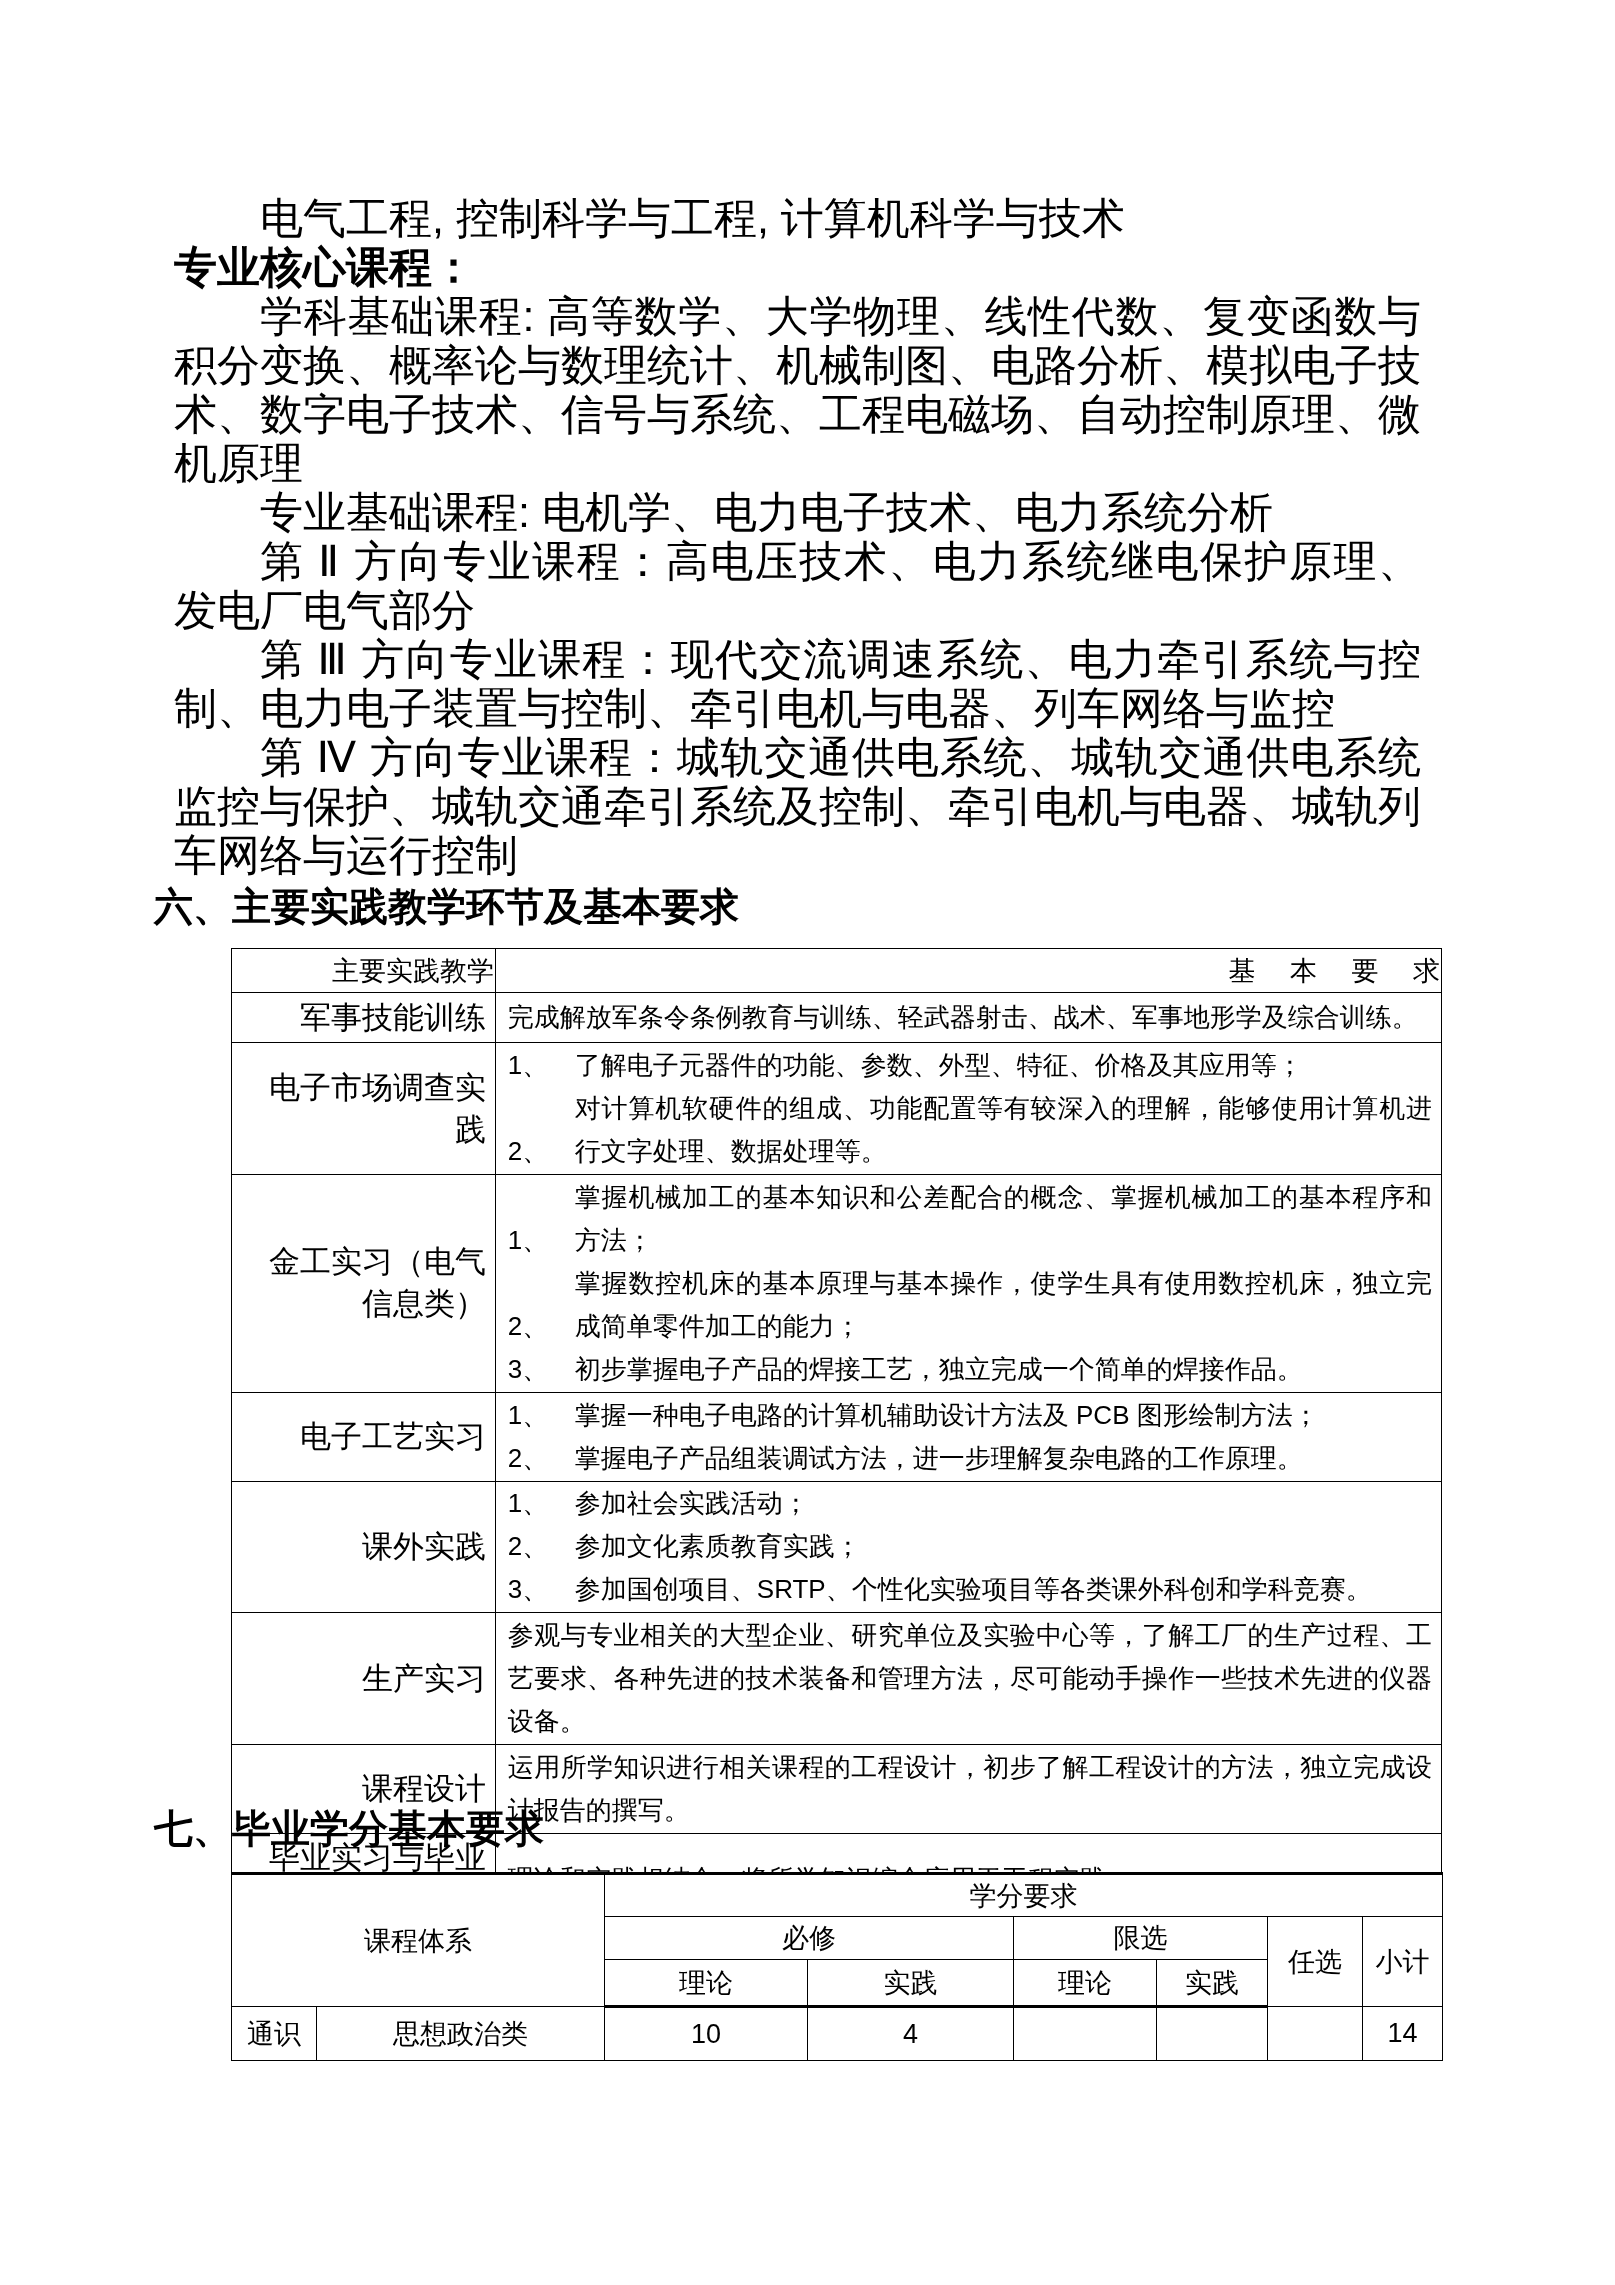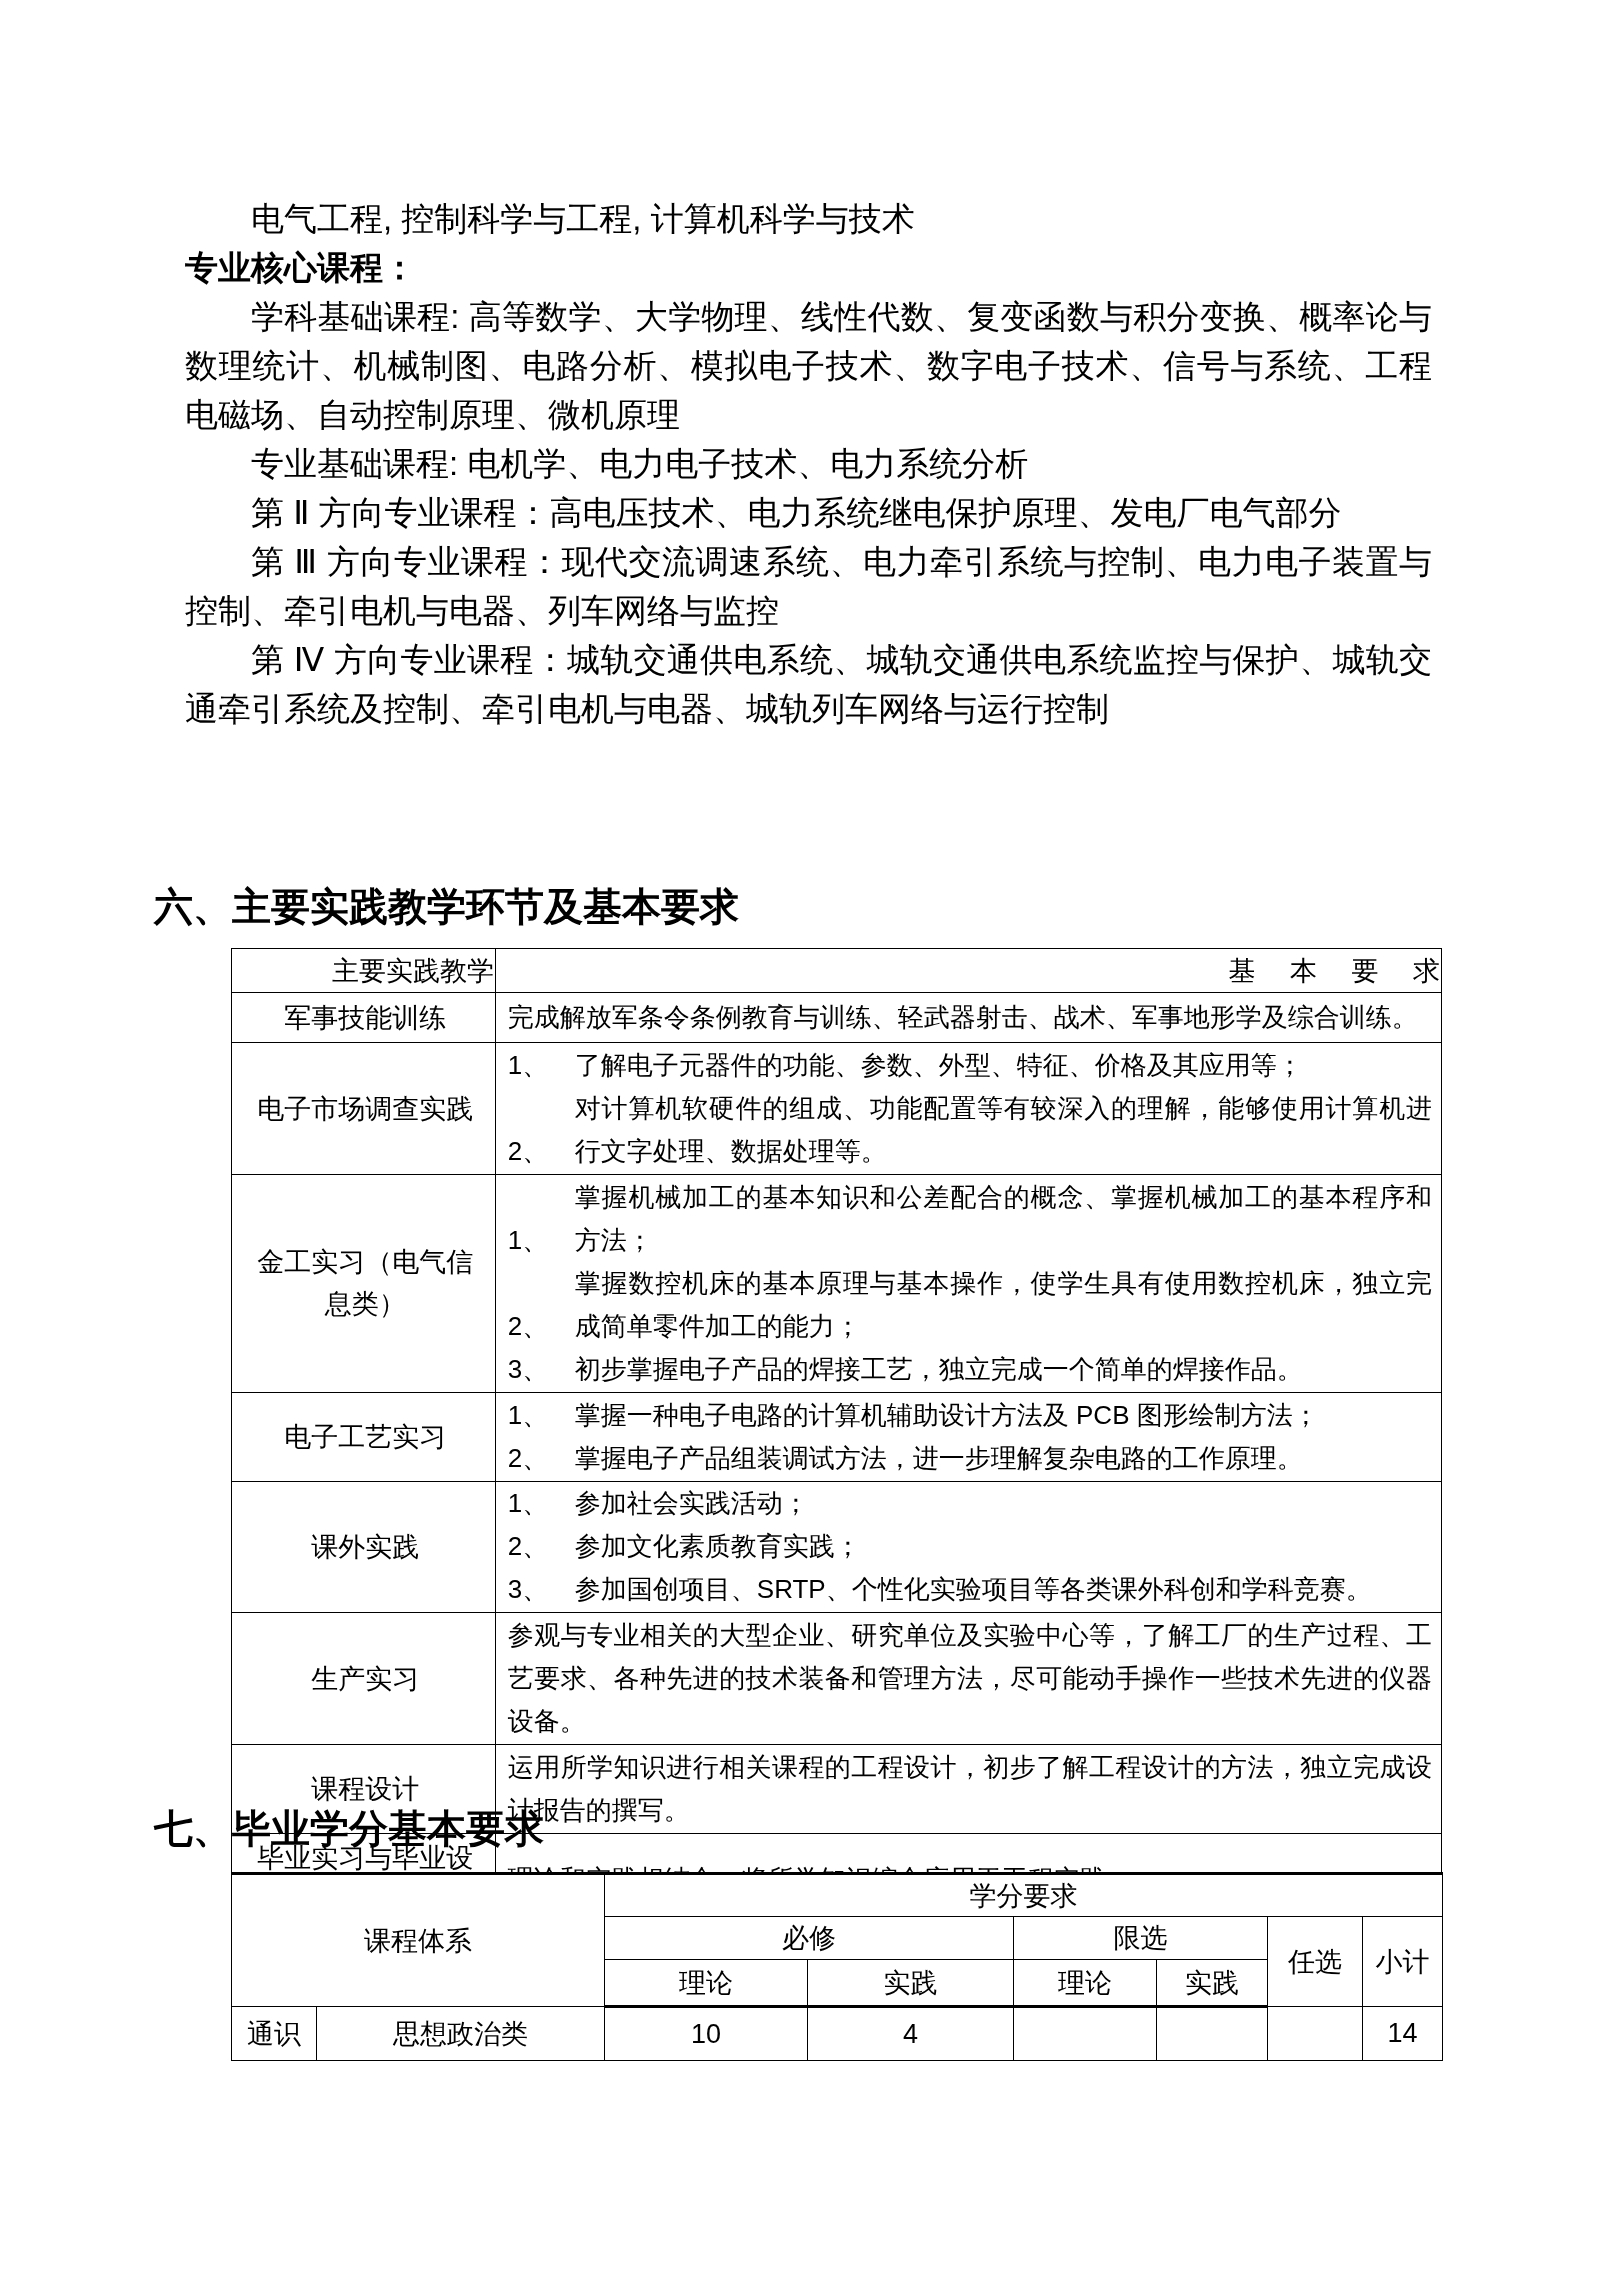--- a/index.html
+++ b/index.html
@@ -6,42 +6,42 @@
   .page{
     position:relative;
     width:1616px;height:2285px;
     background:#ffffff;
     color:#000000;
     font-family:"Liberation Sans",sans-serif;
     overflow:hidden;
   }
   
   .intro{
-    position:absolute;left:185px;top:194px;width:1247px;
-    font-size:33px;line-height:49px;text-align:justify;
+    position:absolute;left:174px;top:194px;width:1247px;
+    font-size:43px;line-height:49px;text-align:justify;
   }
   .intro p{margin:0;}
   .p-ind{text-indent:2em;}
   .bold-label{font-weight:bold;}
   
   .sec6{position:absolute;left:154px;top:886px;}
   .sec7{position:absolute;left:154px;top:1808px;}
   .sec-heading{font-size:39px;font-weight:bold;line-height:42px;margin:0;}
   
   table{border-collapse:collapse;background:#ffffff;}
   td,th{border:1.8px solid #000000;font-weight:normal;}
   .practice-table{
     margin:20px 0 0 77px;width:1210px;table-layout:fixed;
     font-size:26px;
   }
   .practice-table th{height:41px;font-size:27px;text-align:right;vertical-align:middle;}
   .spread-header{word-spacing:27px;}
   .practice-table .c1{
-    padding:3.6px 9px 3.6px 12.7px;text-align:center;vertical-align:middle;
-    line-height:42px;font-size:27px;
+    padding:3.6px 9px 3.6px 12.7px;text-align:right;vertical-align:middle;
+    line-height:42px;font-size:31px;
   }
   .practice-table .c2{
     padding:0.9px 9px 0.9px 11.8px;vertical-align:middle;line-height:43px;
   }
   .item{display:flex;align-items:flex-end;}
   .num{flex:0 0 67px;}
   .txt{flex:1;text-align:justify;}
   
   .credits-table{
     margin:22px 0 0 77px;width:1210px;table-layout:fixed;

